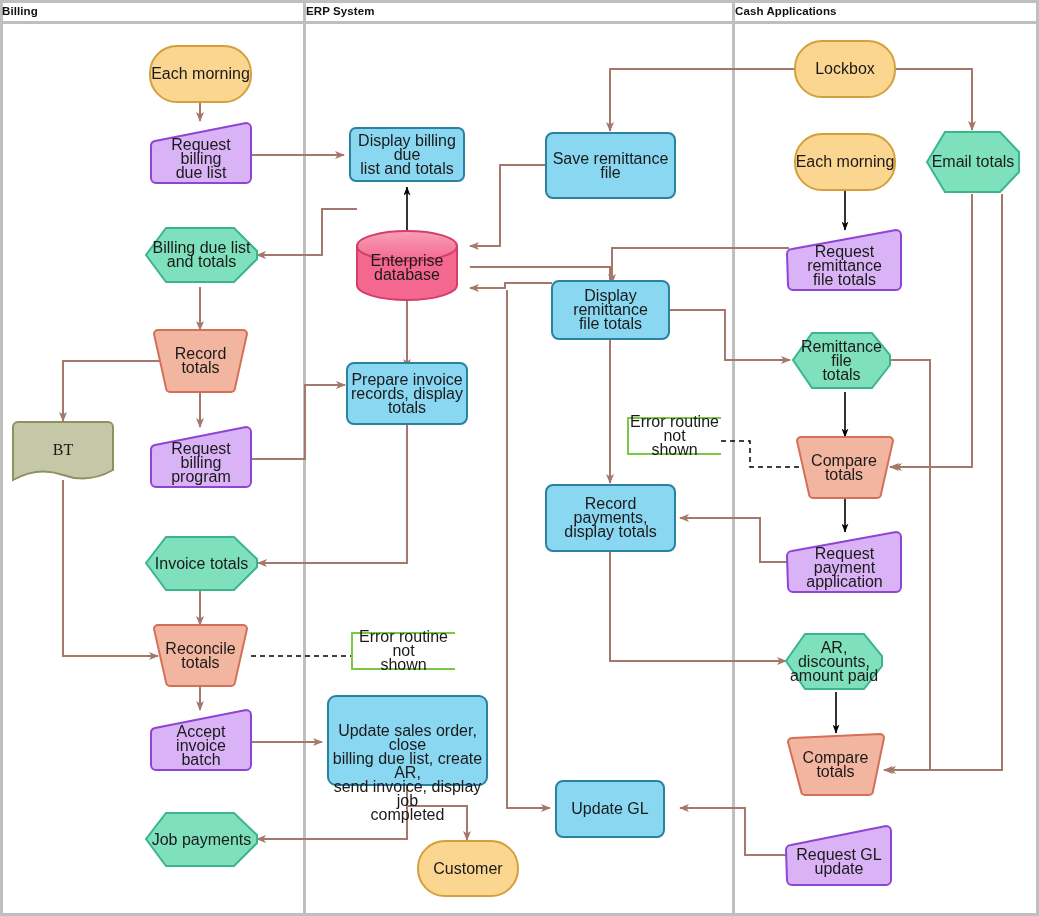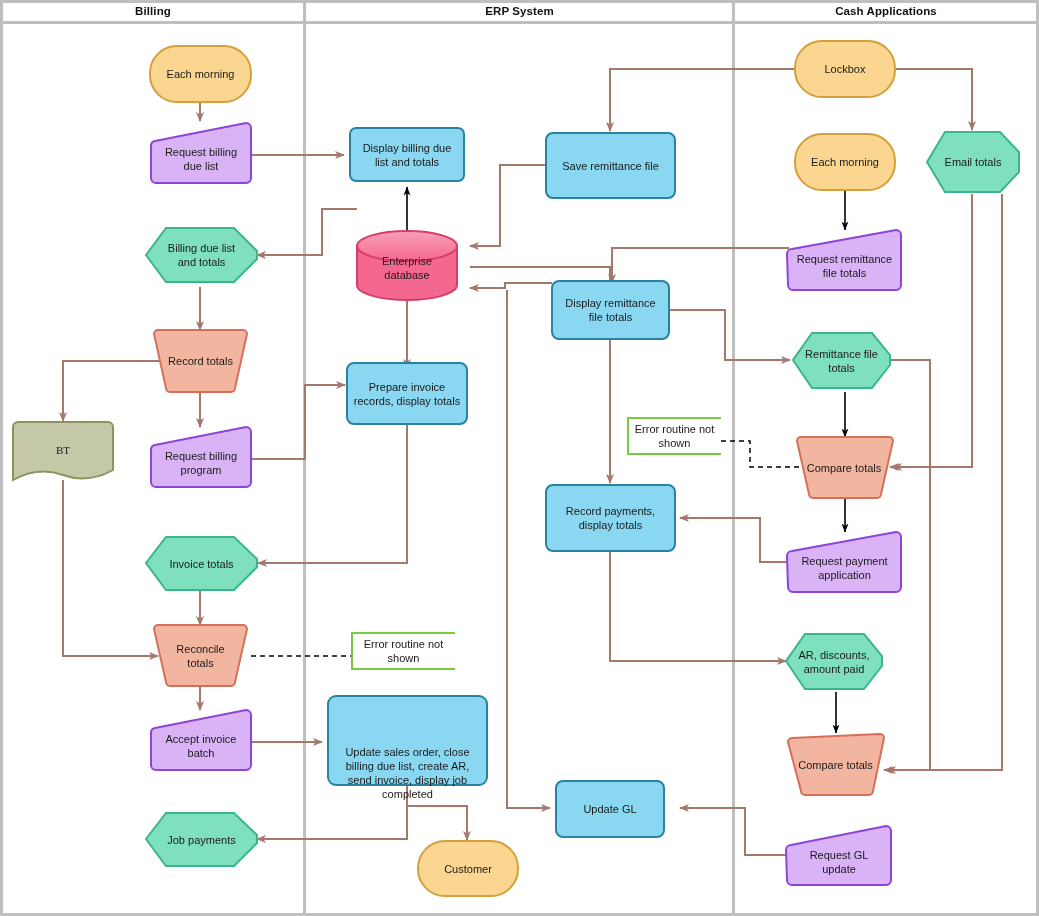--- a/index.html
+++ b/index.html
@@ -1,25 +1,25 @@
 <!DOCTYPE html>
 <html><head>
 <meta charset="utf-8">
 <style>
   html,body{margin:0;padding:0;background:#ffffff;}
   body{font-family:"Liberation Sans",sans-serif;}
   #canvas{position:relative;width:1039px;height:916px;background:#fff;overflow:hidden;}
   #flow{position:absolute;left:0;top:0;width:1039px;height:916px;}
   .lane-title{
-    position:absolute;text-align:center;font-weight:bold;font-size:11.5px;color:#111;
+    position:absolute;text-align:left;font-weight:bold;font-size:11.5px;color:#111;
     top:4px;line-height:15px;letter-spacing:.1px;
   }
   .node-label{
     position:absolute;display:flex;align-items:center;justify-content:center;
-    text-align:center;font-size:11px;color:#1a1a1a;line-height:14px;
+    text-align:center;font-size:16px;color:#1a1a1a;line-height:14px;
     pointer-events:none;white-space:pre-line;
   }
 </style>
 </head>
 <body>
 
 <div id="canvas">
 
   <svg id="flow" viewBox="0 0 1039 916" xmlns="http://www.w3.org/2000/svg">
     <defs>

